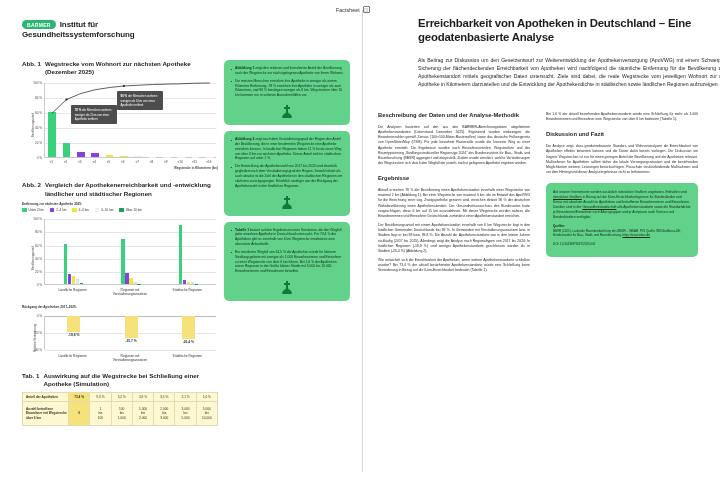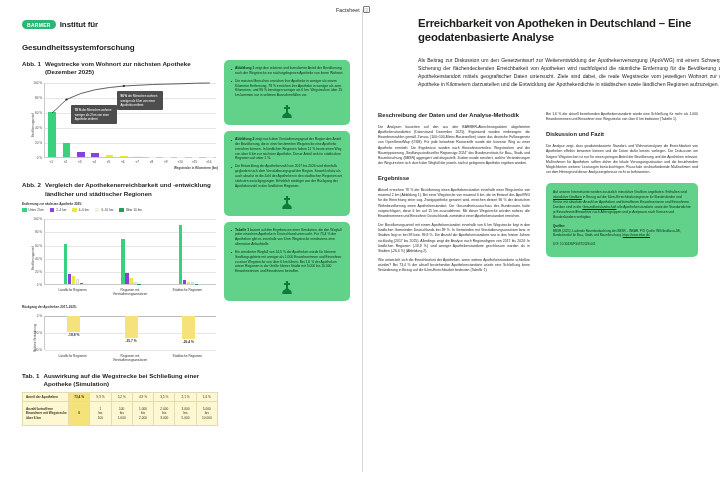--- a/index.html
+++ b/index.html
@@ -22,21 +22,21 @@
   .fs-icon { width: 7px; height: 7px; border: .6px solid #7a7a7a; border-radius: 1px;
              display:flex; align-items:center; justify-content:center; color:#7a7a7a; font-size:4px;}
 
   
   .logo-wrap { position: absolute; top: 18px; left: 22px; display: flex; align-items: center; gap: 6px; }
   .bifg {
     font-family: "DejaVu Sans", sans-serif;
     font-weight: 700; font-size: 27px; color: #2bb673; letter-spacing: -1.2px; line-height: 1;
   }
   .bifg .dot { color: #2bb673; }
-  .brandblock { display:flex; flex-direction:column; gap:14px; padding-top:2px;}
+  .brandblock { display:flex; flex-direction:column; gap:1px; padding-top:2px;}
   .brandline1 { display:flex; align-items:center; gap:4px; }
   .barmer-pill {
     background:#2bb673; color:#fff; font-weight:700; font-size:5px;
     padding: 1.6px 5px; border-radius: 6px; letter-spacing:.3px;
   }
   .inst { font-size: 8px; font-weight: 600; color:#1d1d1b; letter-spacing:-.1px; }
   .inst2 { font-size: 8px; font-weight: 600; color:#1d1d1b; letter-spacing:-.1px; }
 
   
   .left-col { position: absolute; left: 22px; top: 60px; width: 196px; }

